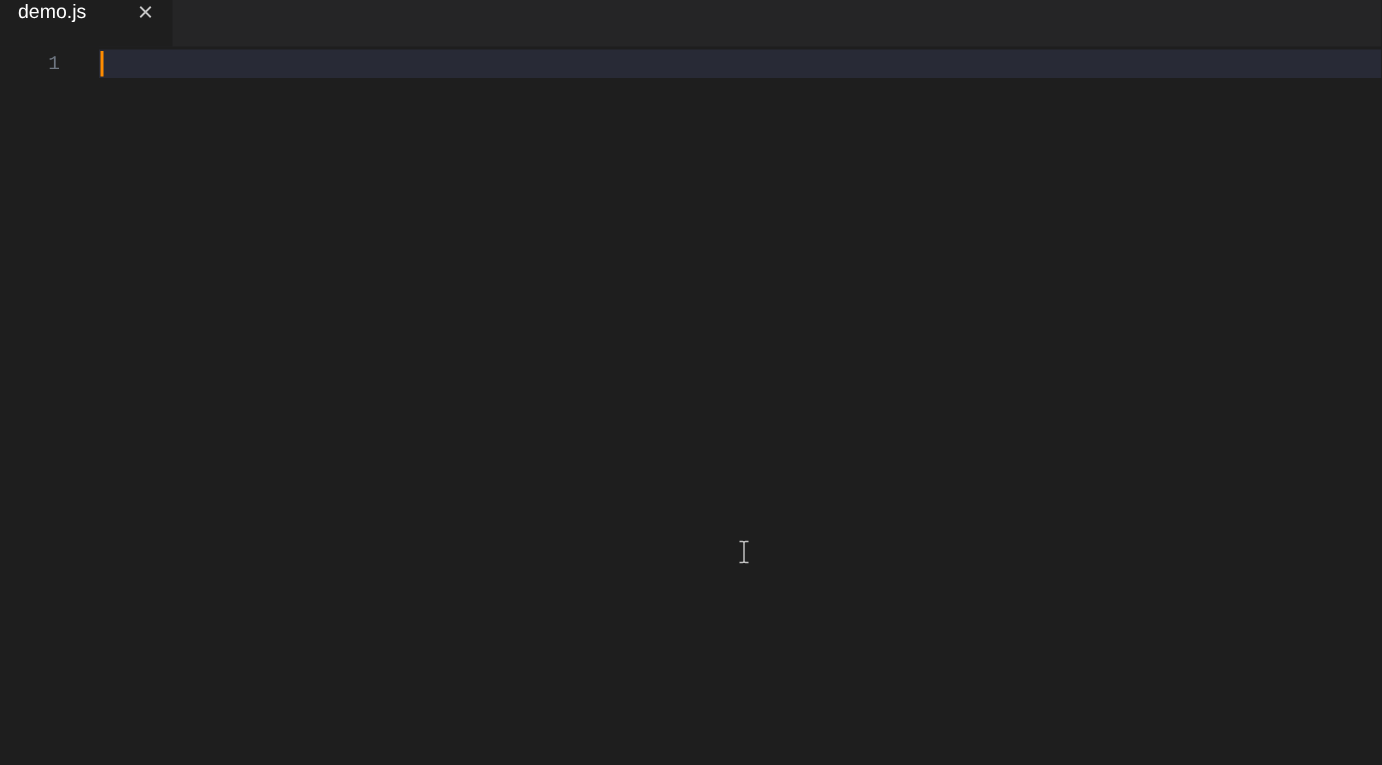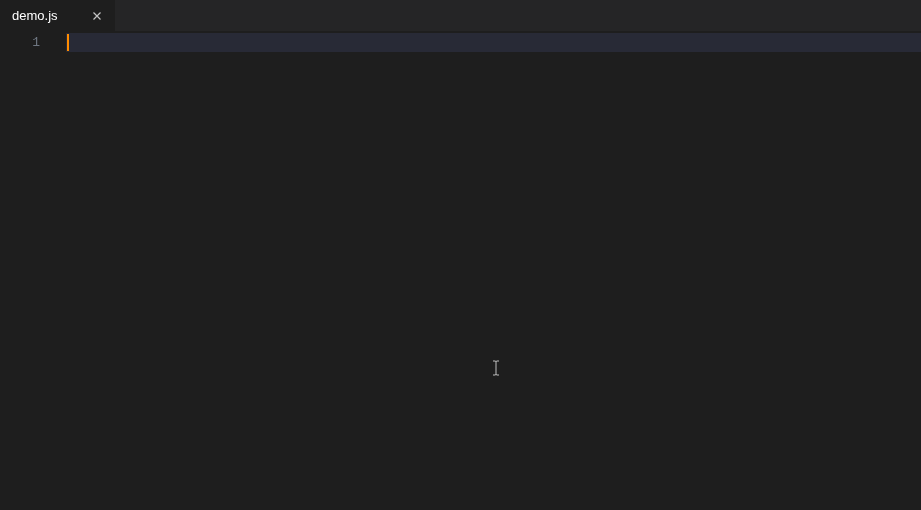--- a/index.html
+++ b/index.html
@@ -18,21 +18,20 @@
       position: relative;
     }
     .tab-bar {
       height: 31px;
       background: #252526;
       display: flex;
       align-items: stretch;
     }
     .tab {
       display: flex;
-      align-items: center;
       background: #1e1e1e;
       padding: 0 10px 0 12px;
       min-width: 116px;
       cursor: pointer;
       border-right: 1px solid #252526;
     }
     .tab-label {
       color: #ffffff;
       font-size: 13px;
       flex: 1;

